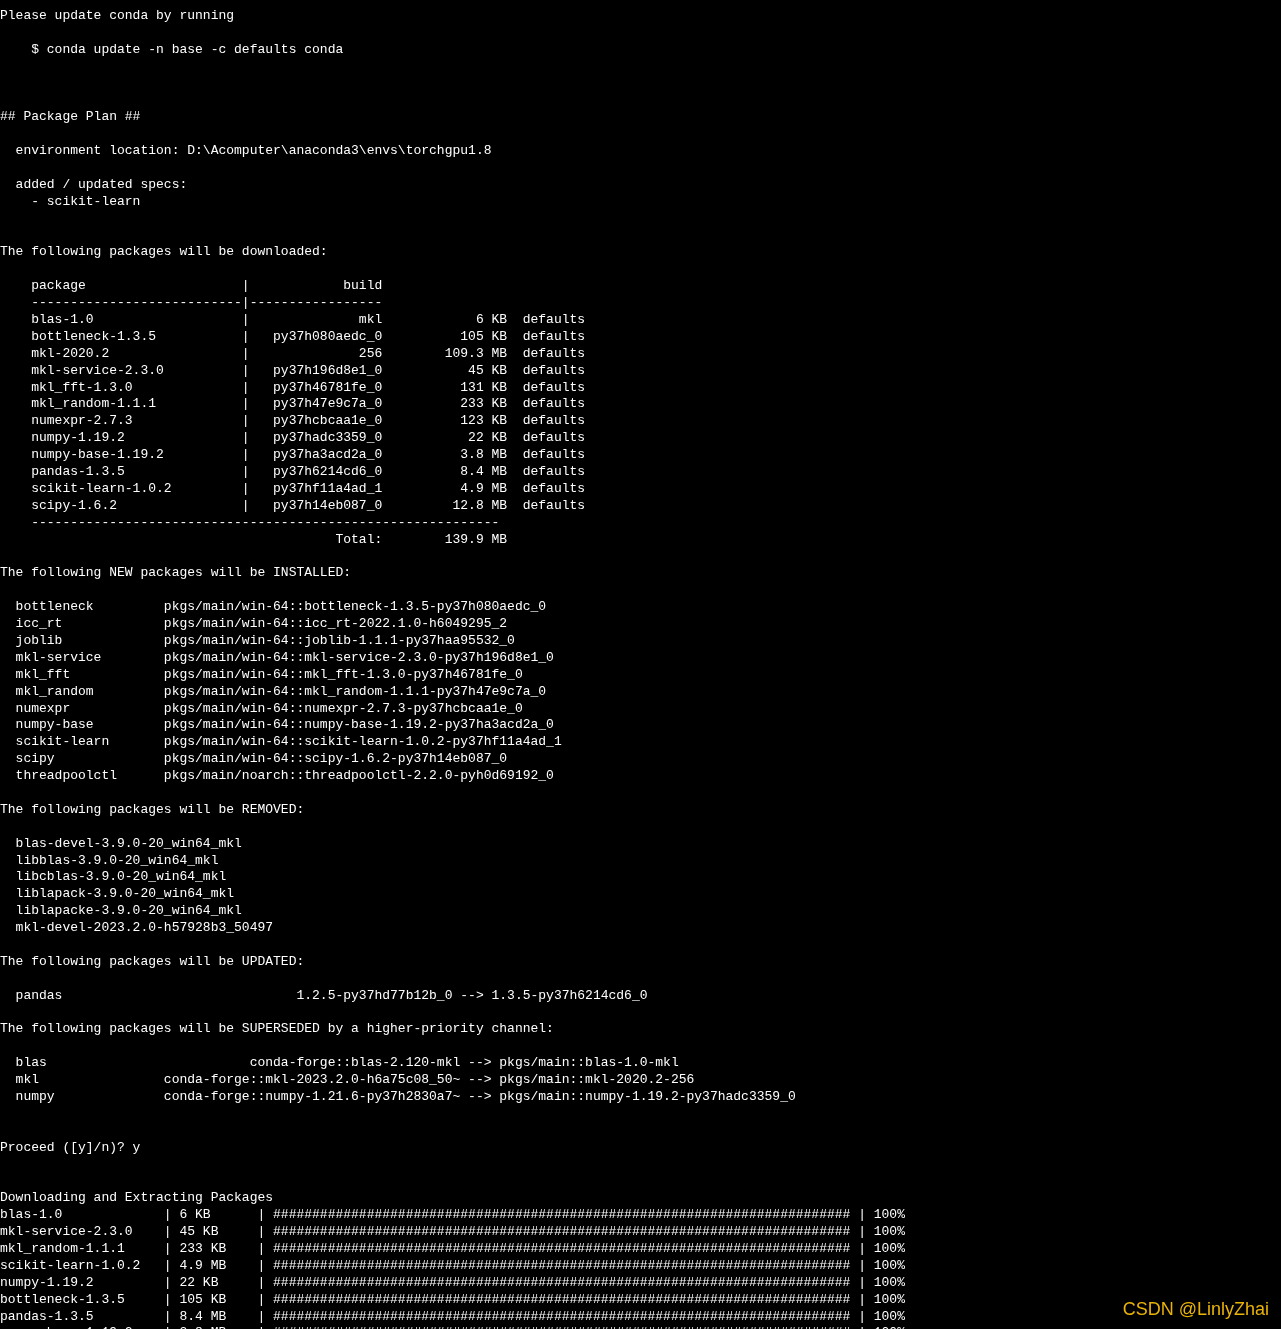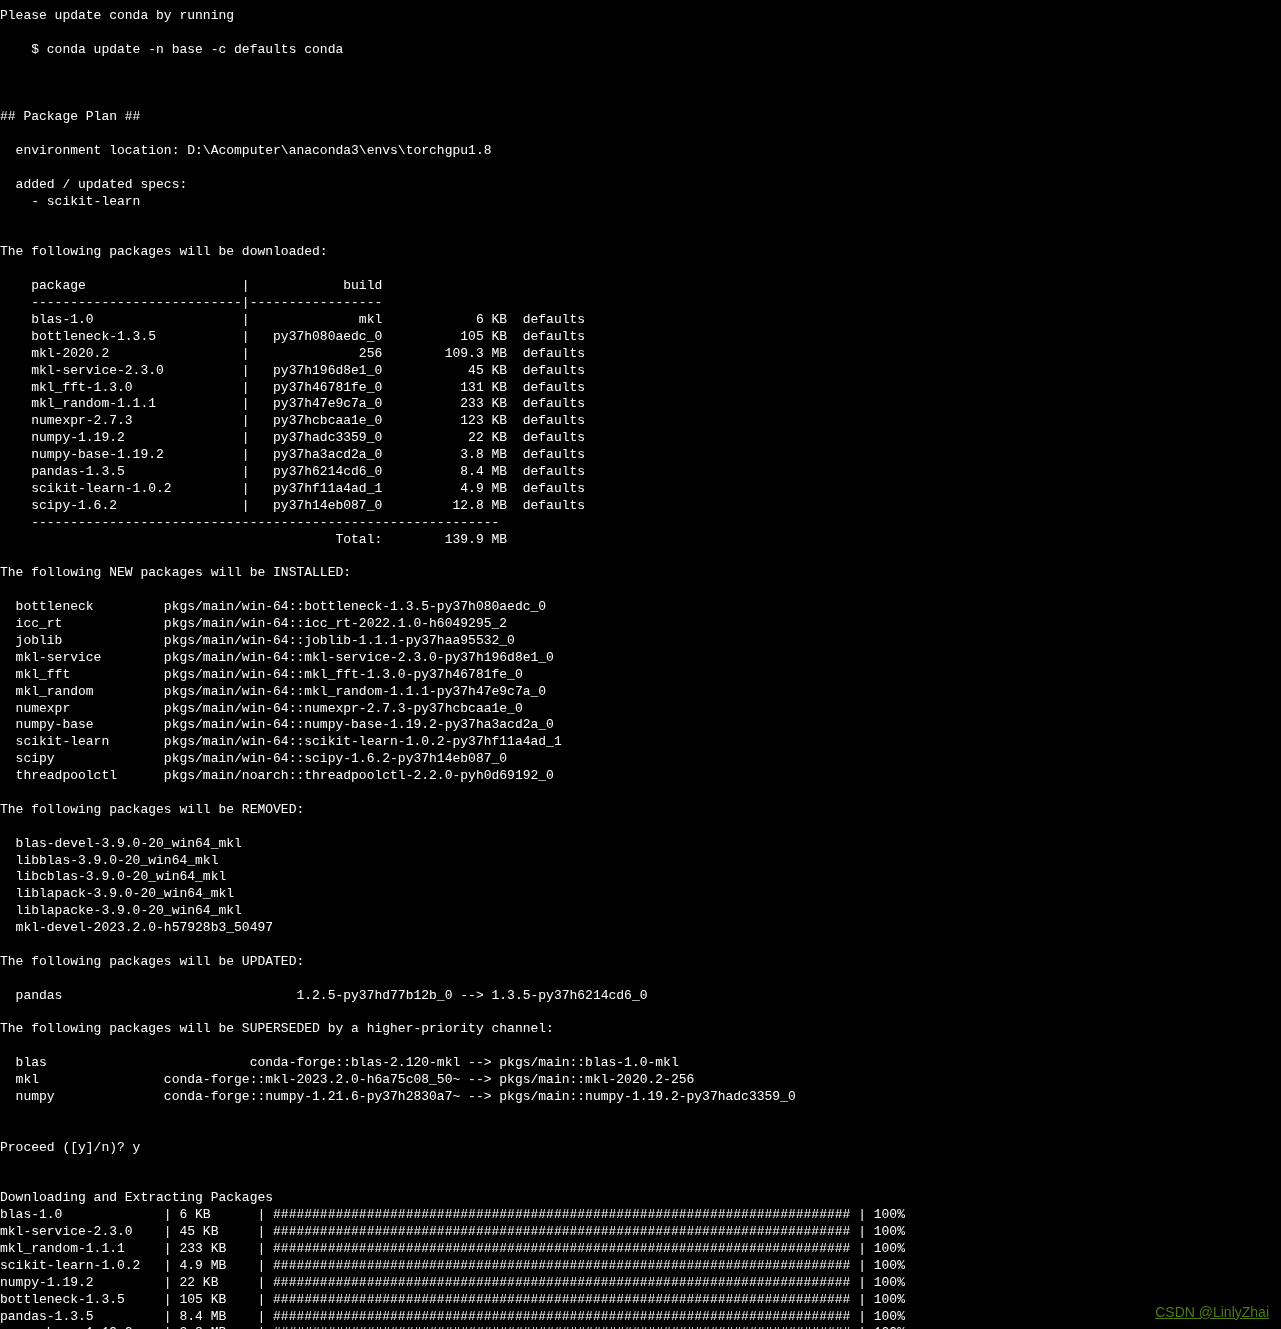--- a/index.html
+++ b/index.html
@@ -10,24 +10,23 @@
   font-size: 13px;
   line-height: 1.3;
   padding: 8px 0 8px 0;
   width: 1281px;
 }
 .terminal { white-space: pre; }
 .watermark {
   position: fixed;
   bottom: 8px;
   right: 12px;
-  color: #4d7c0f;
+  color: #eab308;
   font-family: Arial, sans-serif;
-  font-size: 14px;
-  text-decoration: underline;
+  font-size: 18px;
 }
 </style>
 </head>
 <body>
 
 <div class="terminal" id="term">Please update conda by running
 
     $ conda update -n base -c defaults conda
 
 

